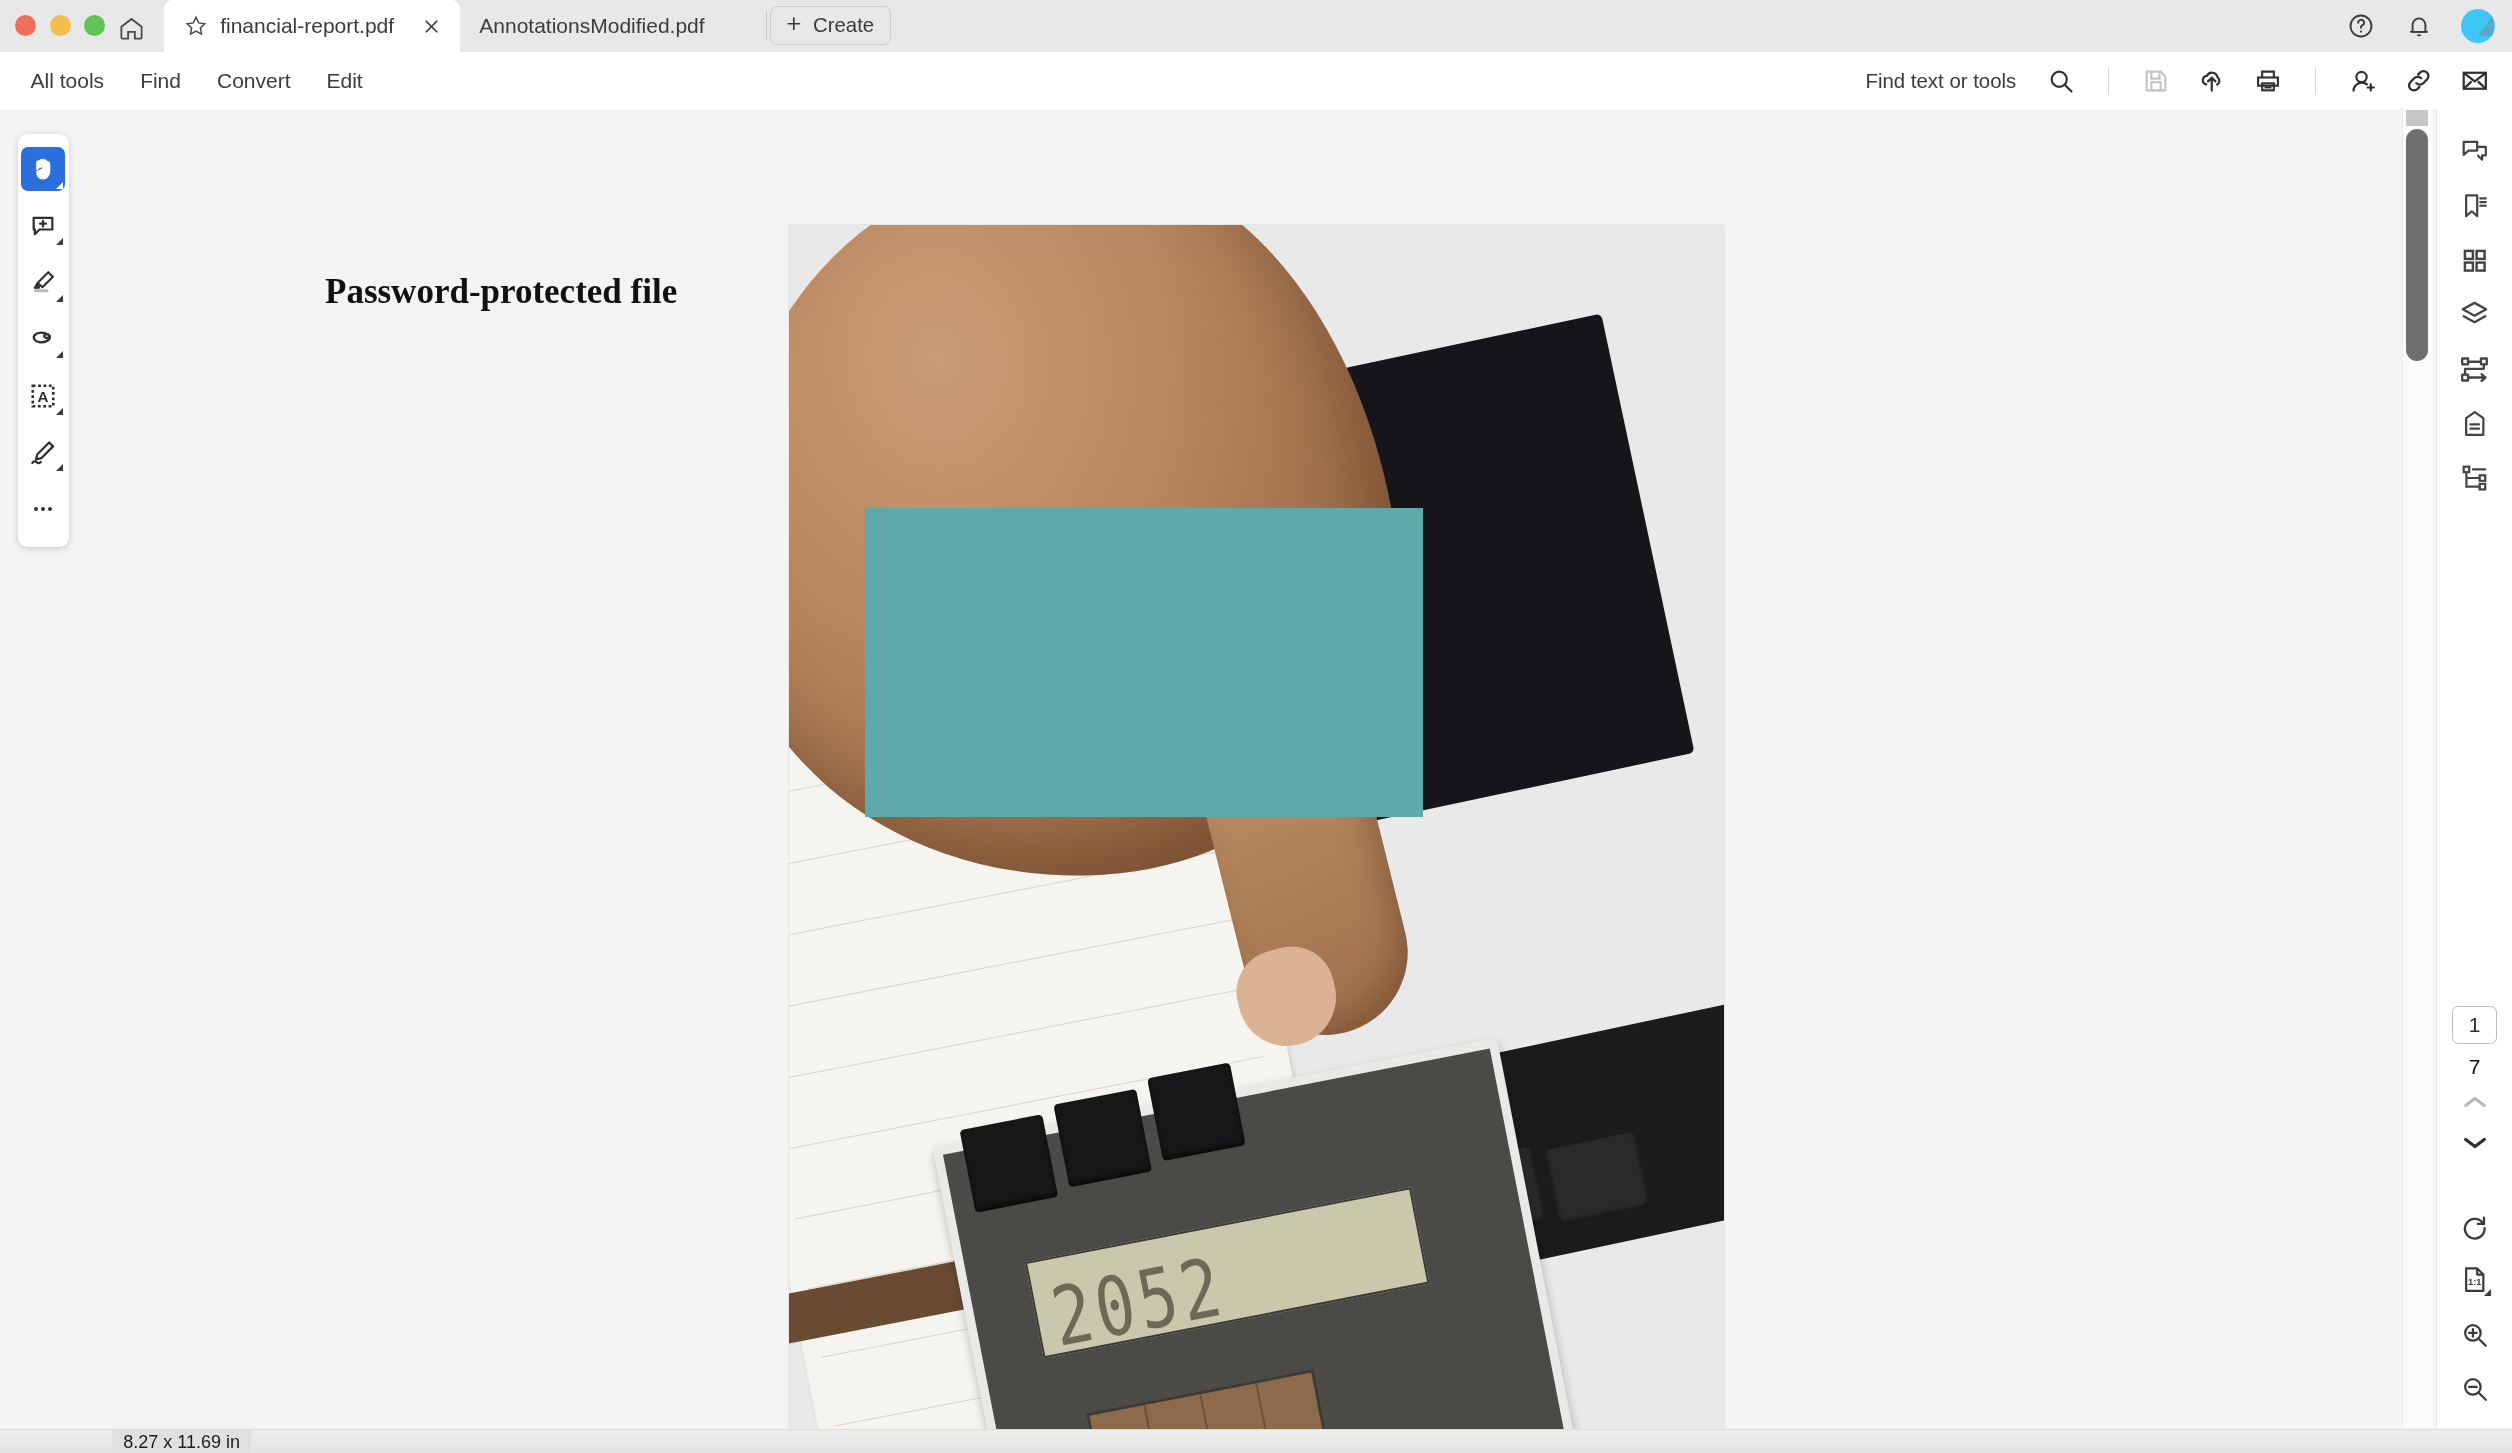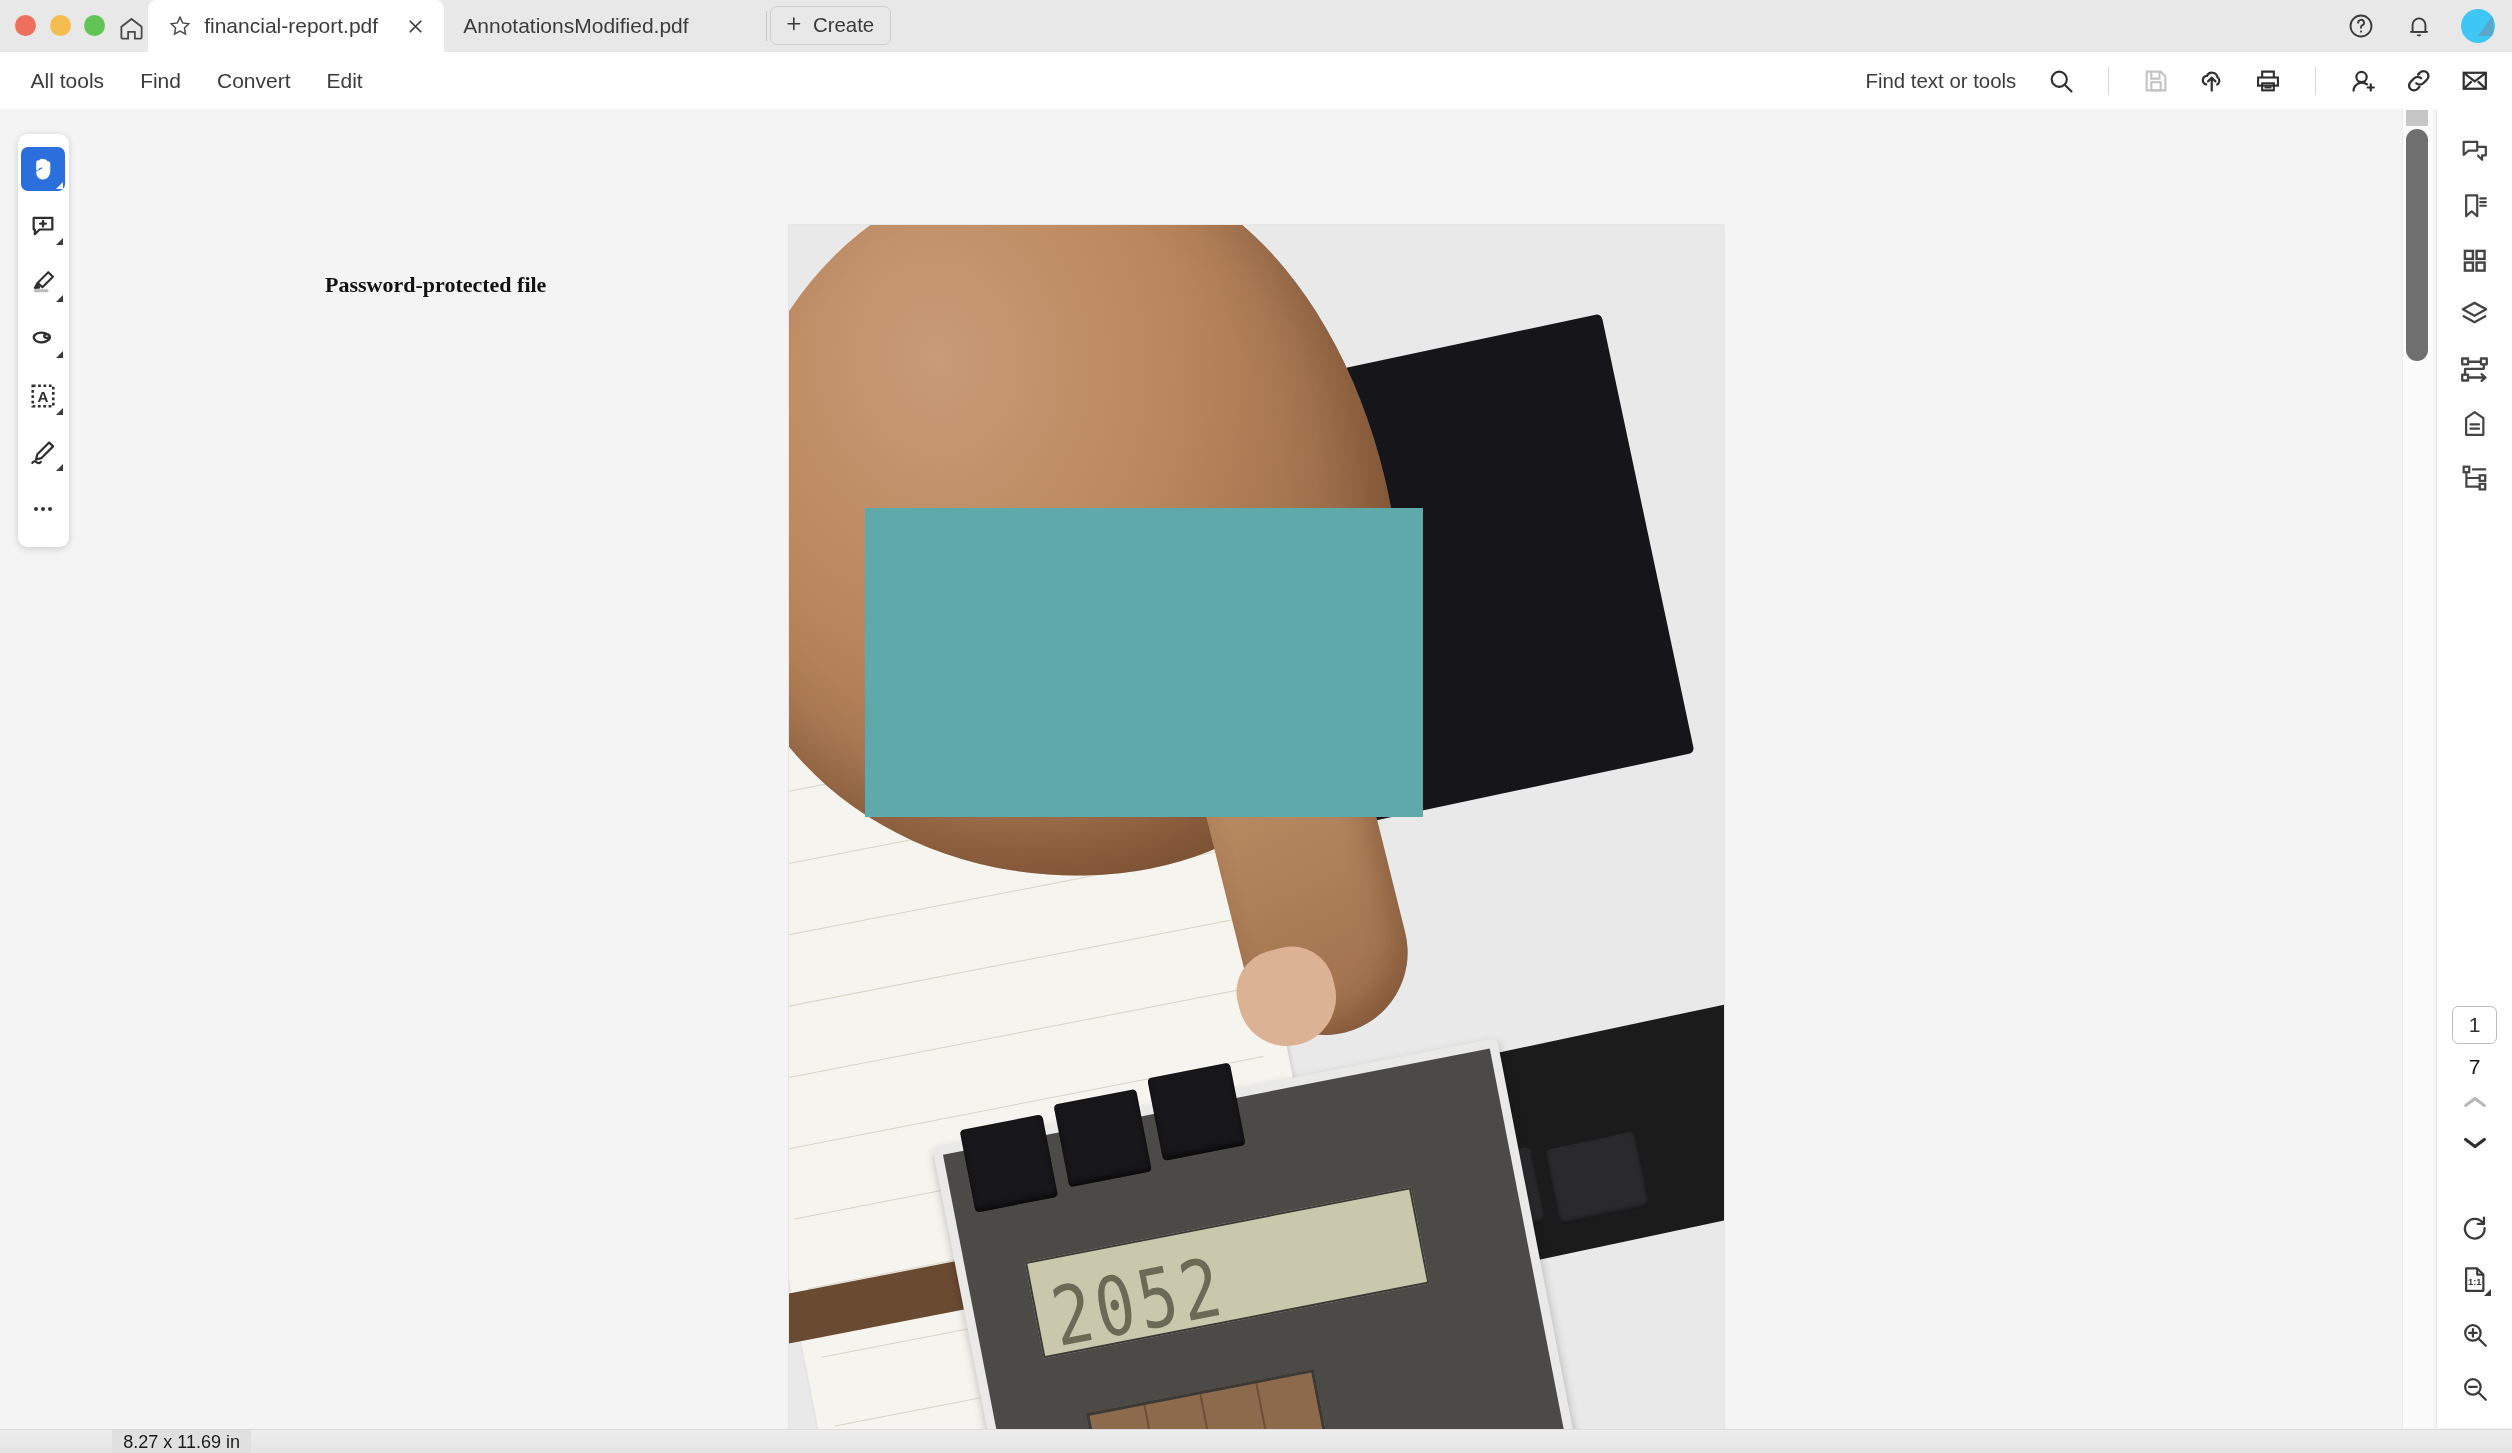--- a/index.html
+++ b/index.html
@@ -23,21 +23,21 @@
   .dot{ width:21px; height:21px; border-radius:50%; }
   .dot.red{ background:#ef6f5f; }
   .dot.yellow{ background:#f5bd4f; }
   .dot.green{ background:#61c555; }
 
   .home-btn{
     position:absolute; left:116px; top:12.6px;
     width:31px; height:31px; display:flex; align-items:center; justify-content:center;
   }
 
-  .tabs{ position:absolute; left:148px; top:0; height:52px; display:flex; align-items:flex-end; }
+  .tabs{ position:absolute; left:164px; top:0; height:52px; display:flex; align-items:flex-end; }
   .tab{
     height:52px; display:flex; align-items:center; gap:12.6px;
     padding:0 18px 0 19.6px; position:relative;
     font-size:21px; color:#3b3b3b;
     border-top-left-radius:8.4px; border-top-right-radius:8.4px;
   }
   .tab.active{ background:#ffffff; }
   .tab .star{ width:24px; height:24px; flex:0 0 auto; }
   .tab .label{ white-space:nowrap; }
   .tab .close{ width:21px; height:21px; margin-left:14px; flex:0 0 auto; }
@@ -109,21 +109,21 @@
   .ltool .caret{
     position:absolute; right:2.1px; bottom:2.8px;
     width:0; height:0; border-left:7.7px solid transparent; border-bottom:7.7px solid #3b3b3b;
   }
   .ltool.active .caret{ border-bottom-color:#ffffff; }
 
   
   .pwd-label{
     position:absolute; left:325px; top:163px;
     font-family:"Liberation Serif", serif; font-weight:bold;
-    font-size:22px; color:#111; white-space:nowrap;
+    font-size:35px; color:#111; white-space:nowrap;
   }
 
   
   .page{
     position:absolute; left:789px; top:116px;
     width:935px; height:1318px;
     background:#ffffff; overflow:hidden;
     box-shadow:0 0 0 0.7px #e0e0e0;
   }
   .photo{ position:absolute; inset:0; background:#e9e9ea; }

